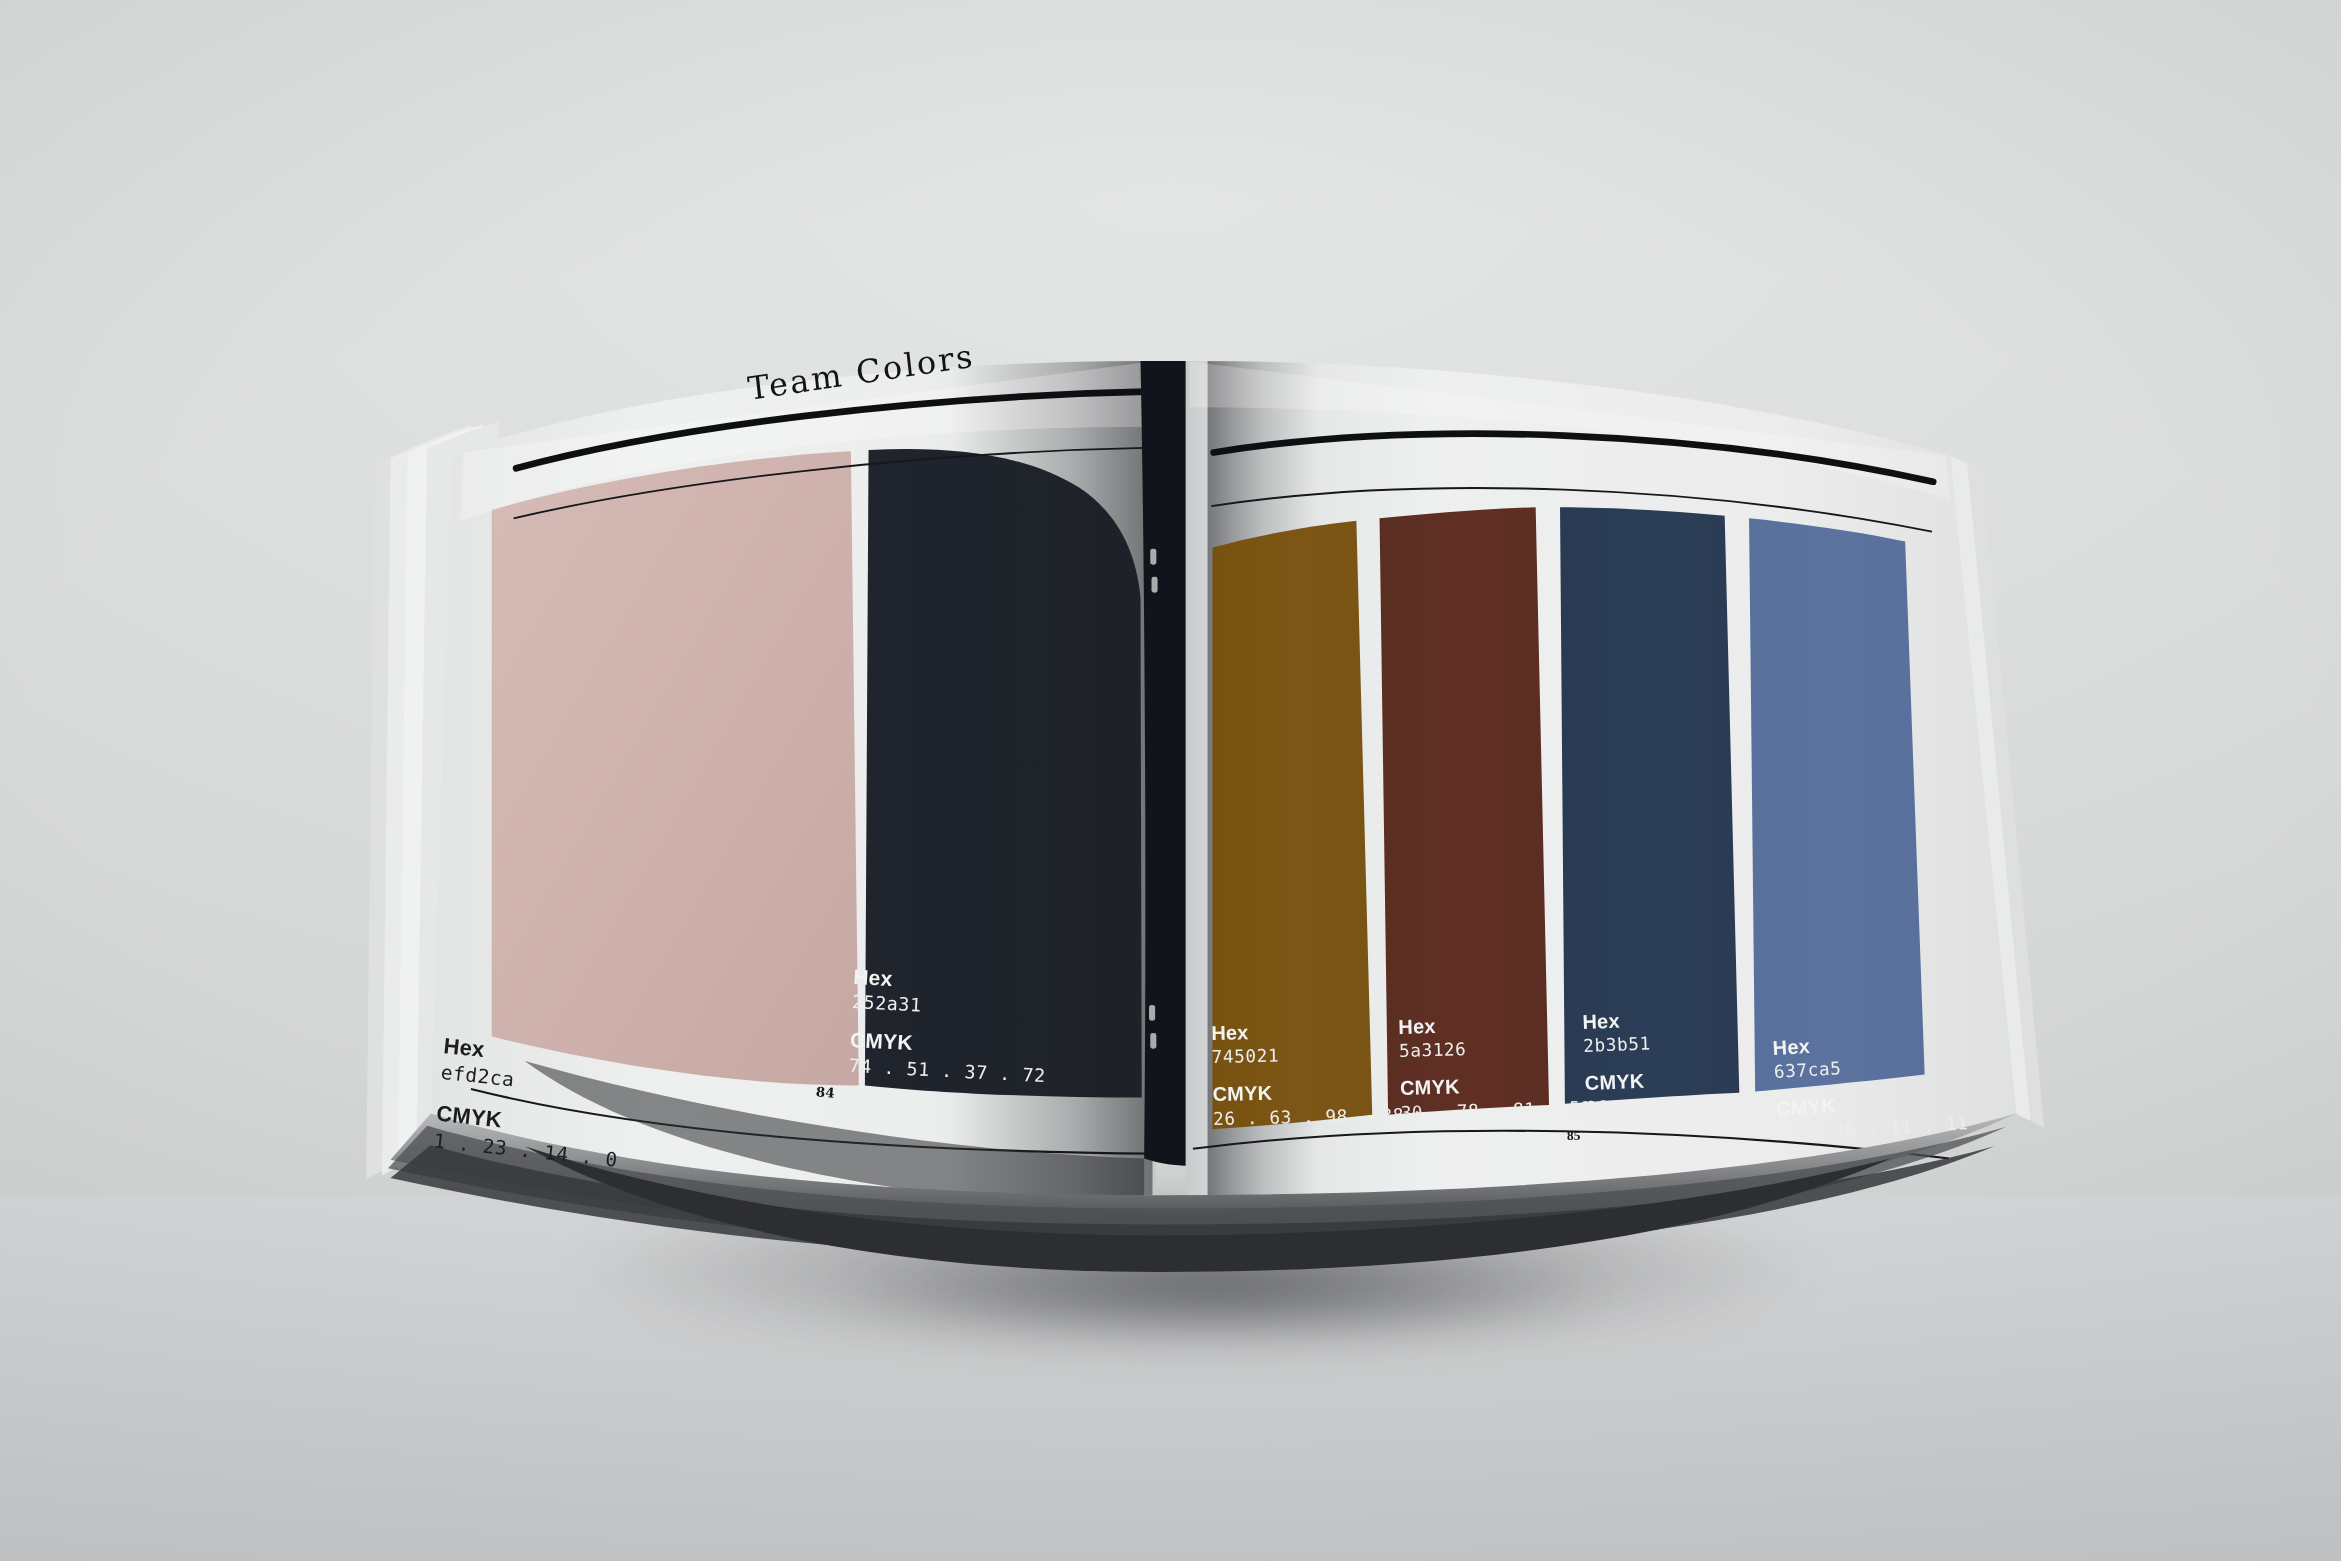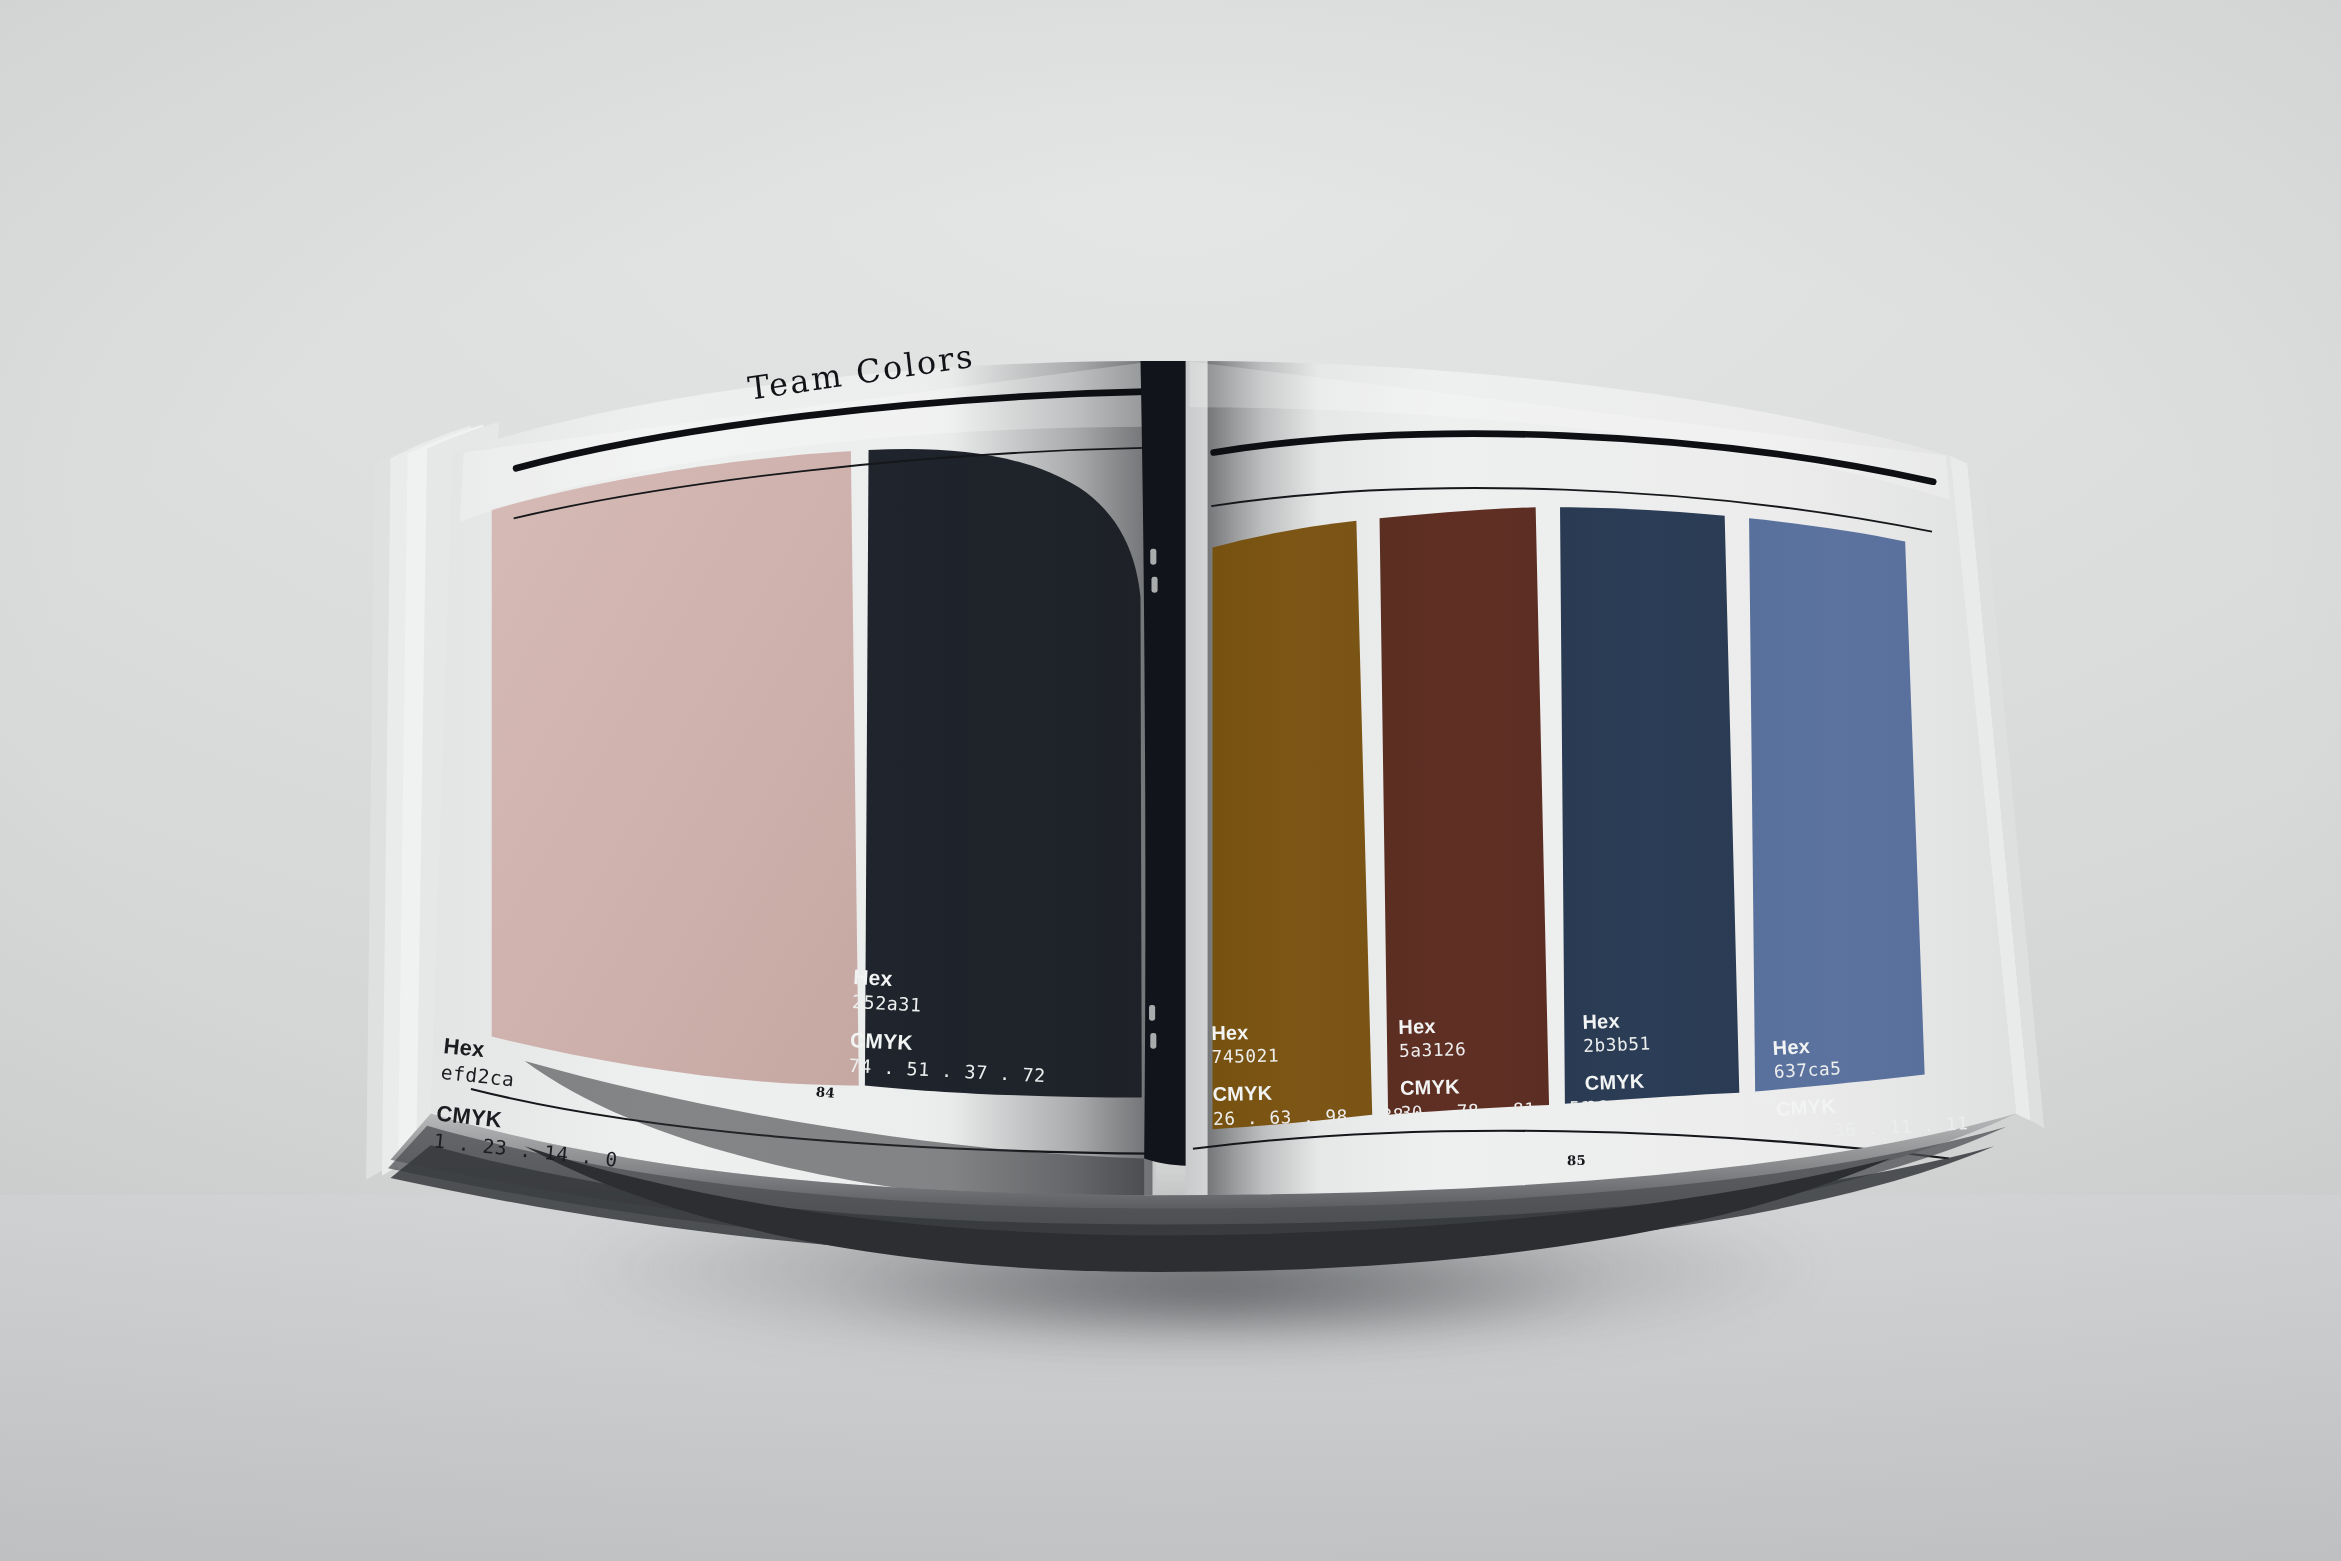--- a/index.html
+++ b/index.html
@@ -266,16 +266,16 @@
   </div>
 
   <div class="grp" style="left:1772px;top:1037px;transform:rotate(-3.2deg);">
     <div class="lbl-key" style="font-size:20px;color:#f2f3f3;">Hex</div>
     <div class="lbl-val" style="font-size:17.7px;color:#eceded;margin-top:2.4px;">637ca5</div>
     <div class="lbl-key" style="font-size:20px;color:#f2f3f3;margin-top:16px;">CMYK</div>
     <div class="lbl-val" style="font-size:17.7px;color:#eceded;margin-top:2.4px;">72 . 36 . 11 . 11</div>
   </div>
 
   <div class="pagenum" style="left:816px;top:1084px;transform:rotate(5deg);">84</div>
-  <div class="pagenum" style="left:1567px;top:1152px;transform:rotate(-1deg);">85</div>
+  <div class="pagenum" style="left:1567px;top:1128px;transform:rotate(-1deg);font-family:Liberation Serif, serif;">85</div>
 
 </div>
 
 
 </body></html>

